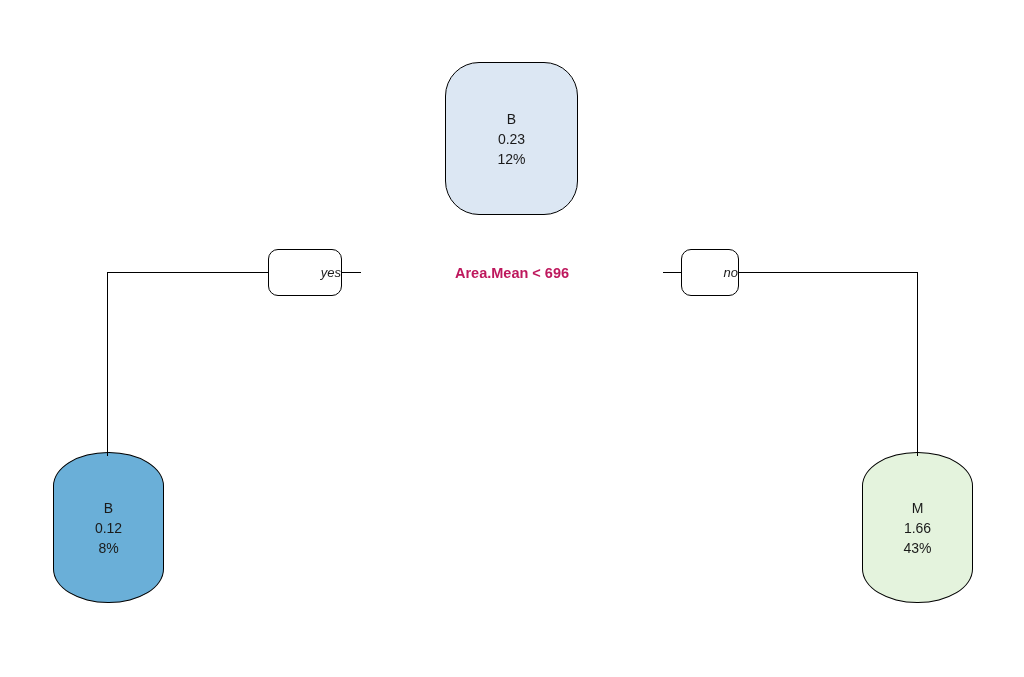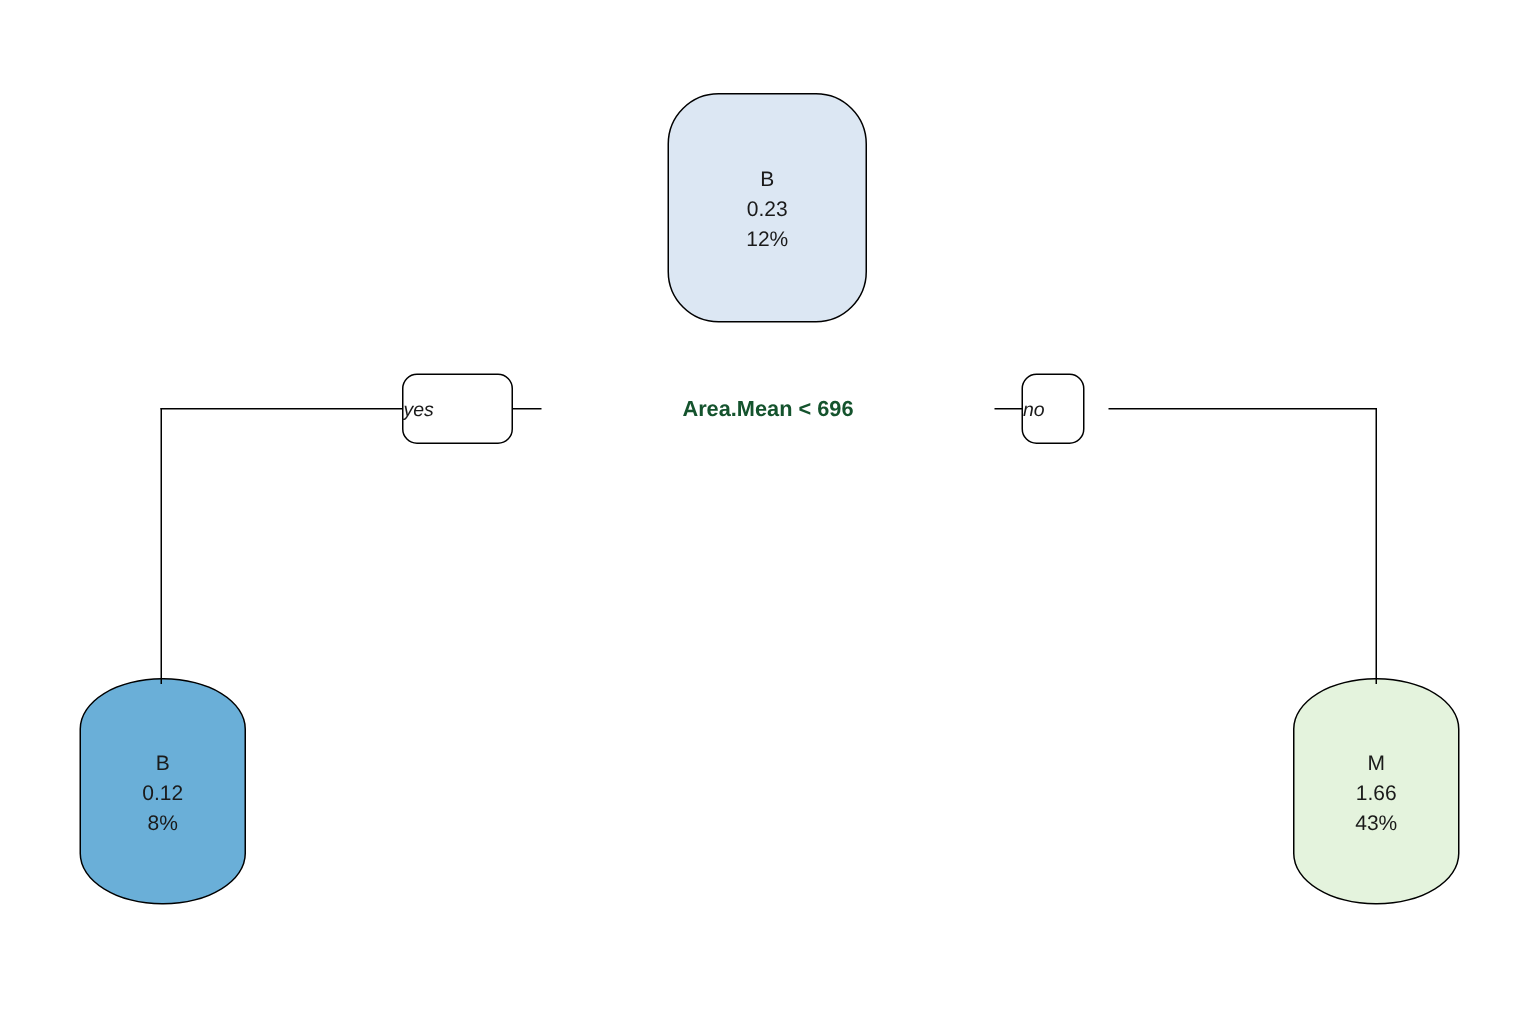--- a/index.html
+++ b/index.html
@@ -59,49 +59,49 @@
 
   
   .branch-box {
     position: absolute;
     box-sizing: border-box;
     border: 1px solid #000000;
     background: #ffffff;
     border-radius: 10px;
     display: flex;
     align-items: center;
-    justify-content: flex-start;
+    justify-content: flex-end;
     font-style: italic;
     font-size: 13px;
     color: #1a1a1a;
     z-index: 3;
   }
   .branch-box-yes {
     left: 268px;
     top: 249px;
     width: 74px;
     height: 47px;
   }
   .branch-box-no {
     left: 681px;
     top: 249px;
-    width: 42px;
+    width: 58px;
     height: 47px;
   }
 
   
   .split-label {
     position: absolute;
     left: 400px;
     top: 265px;
     width: 224px;
     text-align: center;
     font-weight: bold;
     font-size: 14.5px;
-    color: #14532d;
+    color: #be185d;
     z-index: 3;
   }
 
   
   .edge {
     position: absolute;
     background: #000000;
     z-index: 1;
   }
   .edge-h { height: 1px; }

